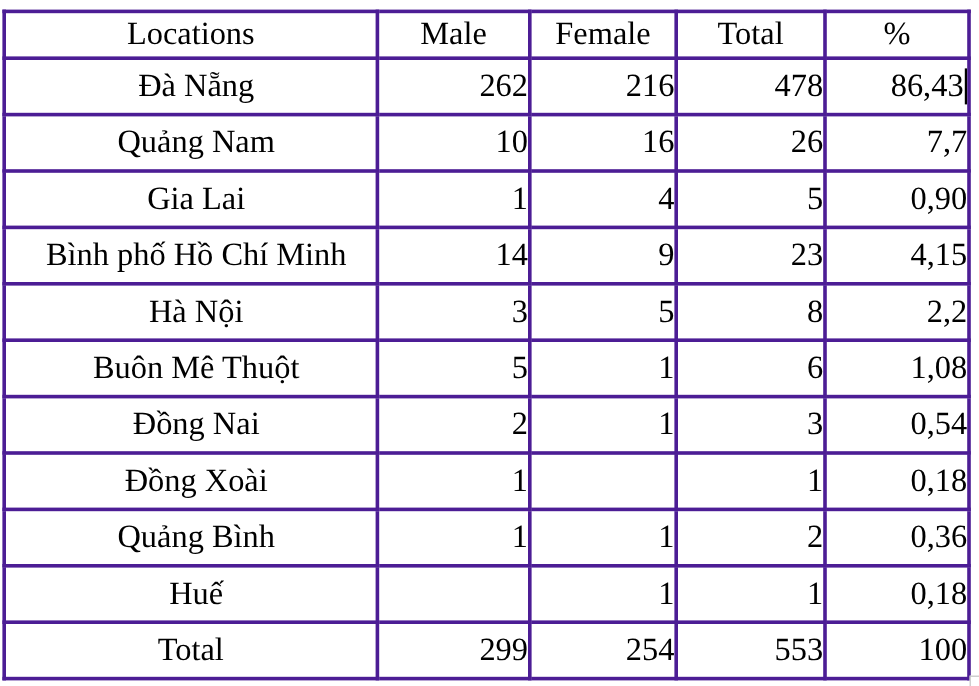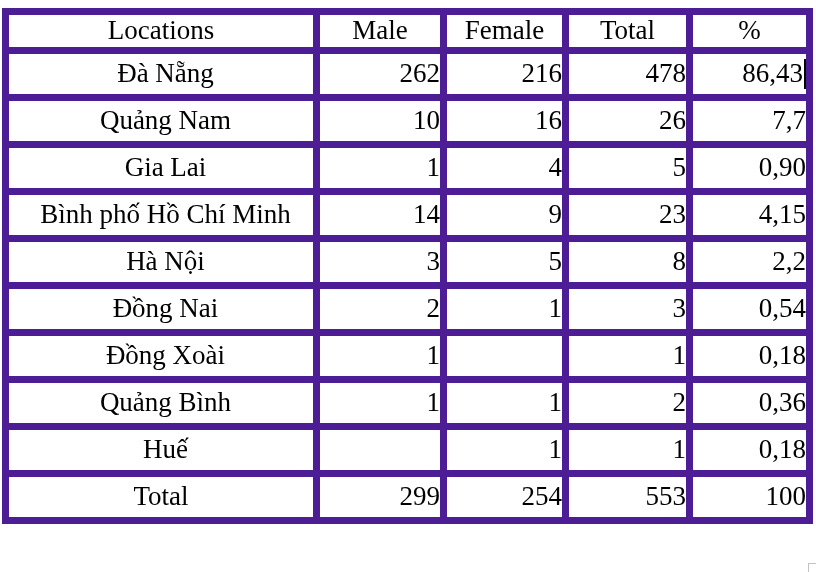--- a/index.html
+++ b/index.html
@@ -17,21 +17,21 @@
   }
   table.doc-table {
     position: absolute;
     left: 2px;
     top: 8px;
     border-collapse: collapse;
     table-layout: fixed;
     border: 2px solid #000000;
   }
   .doc-table td, .doc-table th {
-    border: 7px solid #4c1d95;
+    border: 3px solid #4c1d95;
     font-size: 27px;
     font-weight: normal;
     vertical-align: middle;
     padding: 0;
     white-space: nowrap;
     overflow: hidden;
     line-height: 1.1;
   }
   .doc-table tr.hdr-row { height: 39px; }
   .doc-table tr.data-row { height: 47px; }
@@ -108,20 +108,27 @@
       <td class="num">4,15</td>
     </tr>
     <tr class="data-row">
       <td class="loc">Hà Nội</td>
       <td class="num">3</td>
       <td class="num">5</td>
       <td class="num">8</td>
       <td class="num">2,2</td>
     </tr>
     <tr class="data-row">
+      <td class="loc">Buôn Mê Thuột</td>
+      <td class="num">5</td>
+      <td class="num">1</td>
+      <td class="num">6</td>
+      <td class="num">1,08</td>
+    </tr>
+    <tr class="data-row">
       <td class="loc">Đồng Nai</td>
       <td class="num">2</td>
       <td class="num">1</td>
       <td class="num">3</td>
       <td class="num">0,54</td>
     </tr>
     <tr class="data-row">
       <td class="loc">Đồng Xoài</td>
       <td class="num">1</td>
       <td class="num"></td>

